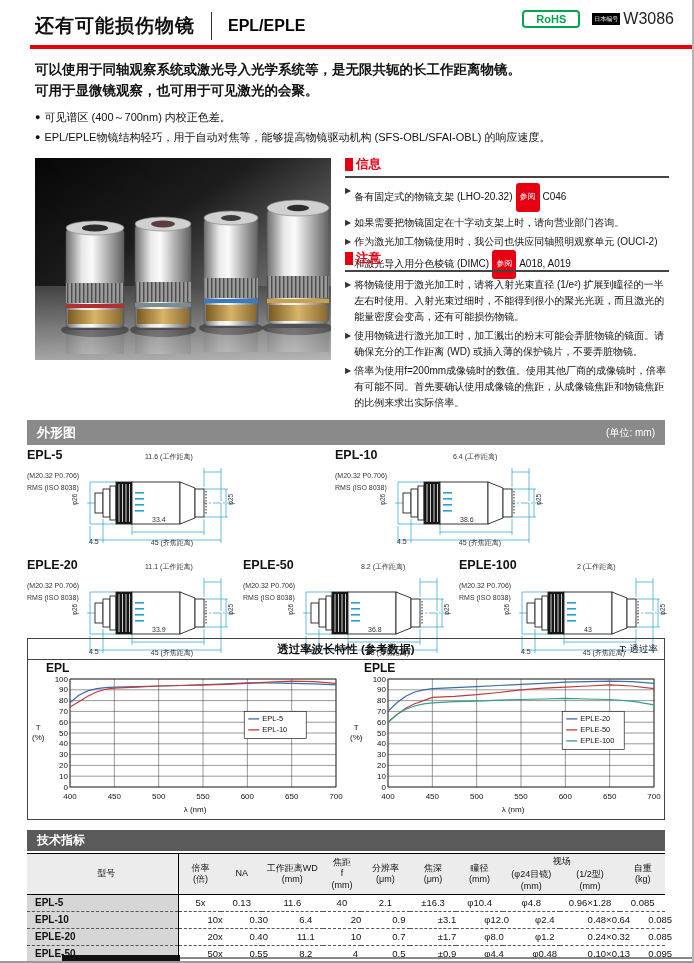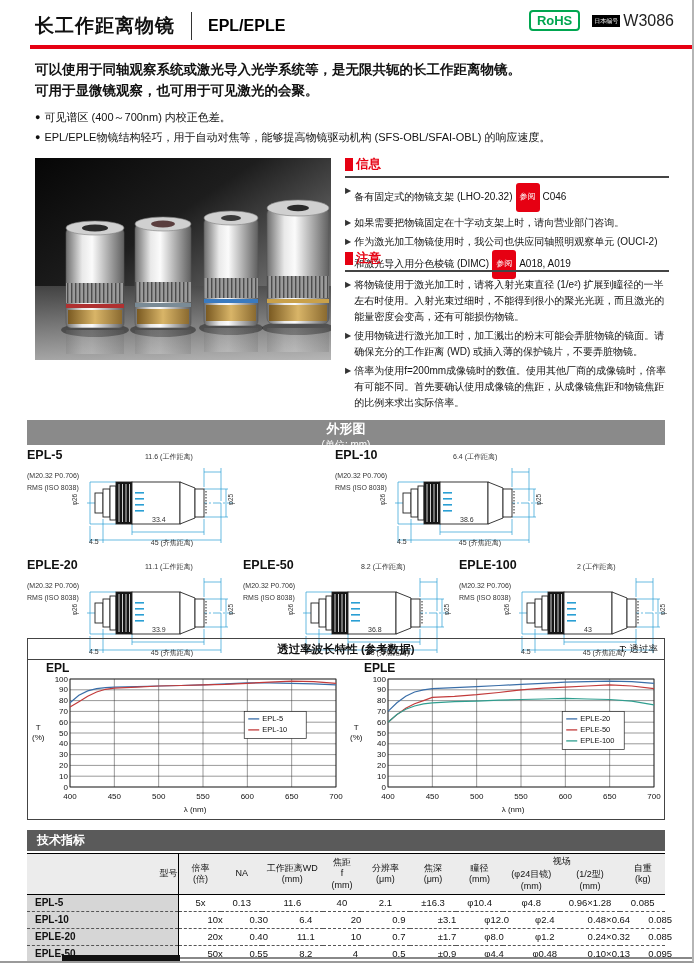--- a/index.html
+++ b/index.html
@@ -5,22 +5,22 @@
   html,body{margin:0;padding:0;background:#fff;}
   .page{position:relative;width:694px;height:963px;background:#fff;overflow:hidden;
         font-family:"Liberation Sans","DejaVu Sans",sans-serif;color:#111;
         border-right:2px solid #b5b5b5;border-bottom:2px solid #9a9a9a;box-sizing:border-box;}
   
   .hdr{position:absolute;top:8px;left:35px;right:8px;height:36px;display:flex;align-items:center;}
   .hdr-title{font-size:19px;font-weight:bold;letter-spacing:1px;}
   .hdr-div{width:1px;height:28px;background:#333;margin:0 16px;}
   .hdr-sub{font-size:16px;font-weight:bold;color:#000000;text-align:center;}
   .hdr-right{position:absolute;right:10px;top:2px;display:flex;align-items:center;gap:12px;}
-  .rohs{border:2px solid #00a650;color:#00a650;font-weight:bold;font-size:13px;
-        padding:1px 6px;border-radius:4px;}
+  .rohs{border:2px solid #00a650;color:#00a650;font-weight:bold;font-size:11px;
+        padding:1px 12px;border-radius:4px;}
   .docnum{display:flex;align-items:center;gap:3px;font-size:16px;color:#222;}
   .docnum .tag{background:#000;color:#fff;font-size:6px;padding:3px 2px;line-height:1;letter-spacing:0;}
   .red-rule{position:absolute;top:45px;left:30px;right:0;height:4px;background:#e60012;}
   
   .intro{position:absolute;top:60px;left:35px;width:640px;font-size:13.5px;font-weight:bold;line-height:1.55;}
   .bullets{position:absolute;top:108px;left:35px;width:645px;font-size:11px;line-height:1.8;}
   .bullets .b{display:flex;gap:4px;}
   .bullets .dot{font-size:9px;line-height:2.2;}
   
   .photo{position:absolute;top:158px;left:35px;width:296px;height:202px;}
@@ -67,34 +67,34 @@
   svg text.lg{font-size:7.5px;fill:#111;}
   
   .spec-bar{position:absolute;top:830px;left:27px;width:638px;height:21px;background:#5a5a5a;color:#fff;
             display:flex;align-items:center;padding-left:10px;box-sizing:border-box;font-size:12px;font-weight:bold;}
   table.spec{position:absolute;top:853px;left:27px;width:638px;border-collapse:collapse;font-size:9.5px;
              border-top:1px solid #000;border-bottom:2px solid #000;table-layout:fixed;}
   table.spec th{background:#ececec;font-weight:normal;font-size:9px;white-space:pre-line;
                 padding:2px 1px;line-height:1.25;border-bottom:1px solid #000;}
   table.spec td{text-align:center;padding:2.5px 1px;}
   table.spec td.model-cell{background:#d6d6d6;text-align:left;padding-left:8px;font-weight:bold;font-size:10px;}
-  table.spec th.model-h{text-align:right;padding-left:8px;margin-top:44px;}
+  table.spec th.model-h{text-align:center;padding-left:8px;margin-top:44px;}
   table.spec .vline{border-right:1px solid #000;}
   table.spec tbody tr + tr td{border-top:1px dashed #555;padding-left:28px;}
   
   .bottom-line{position:absolute;top:957px;left:62px;right:0;height:2px;background:#888;}
   .next-tab{position:absolute;top:955px;left:62px;width:118px;height:8px;background:#111;}
 </style>
 </head>
 <body>
 
 <div class="page">
 
   <div class="hdr">
-    <span class="hdr-title">长工作距离物镜</span>
+    <span class="hdr-title">还有可能损伤物镜</span>
     <span class="hdr-div"></span>
     <span class="hdr-sub">EPL/EPLE</span>
     <span class="hdr-right">
       <span class="rohs">RoHS</span>
       <span class="docnum">
         <span class="tag">日本编号</span>
         <span>W3086</span>
       </span>
     </span>
   </div>
@@ -225,21 +225,21 @@
         <span class="arr">▶</span>
         <span>使用物镜进行激光加工时，加工溅出的粉末可能会弄脏物镜的镜面。请确保充分的工作距离 (WD) 或插入薄的保护镜片，不要弄脏物镜。</span>
       </div>
       <div class="box-item">
         <span class="arr">▶</span>
         <span>倍率为使用f=200mm成像镜时的数值。使用其他厂商的成像镜时，倍率有可能不同。首先要确认使用成像镜的焦距，从成像镜焦距和物镜焦距的比例来求出实际倍率。</span>
       </div>
     </div>
   </div>
 
-  <div class="sec-bar" style="top:420px;flex-direction:column;">
+  <div class="sec-bar" style="top:420px;">
     <span class="t">外形图</span>
     <span class="u">(单位: mm)</span>
   </div>
   <div class="outline-rows">
     <div class="o-row r1">
       <div class="o-block">
         <div class="o-model">EPL-5</div>
         <div class="o-thread"><span>(M20.32 P0.706)</span><br><span>RMS (ISO 8038)</span></div>
         <div class="o-svg obj-svg"><svg viewBox="0 0 150 84" width="150" height="84">
               <g stroke="#2a9fd4" stroke-width="0.7" fill="none">

